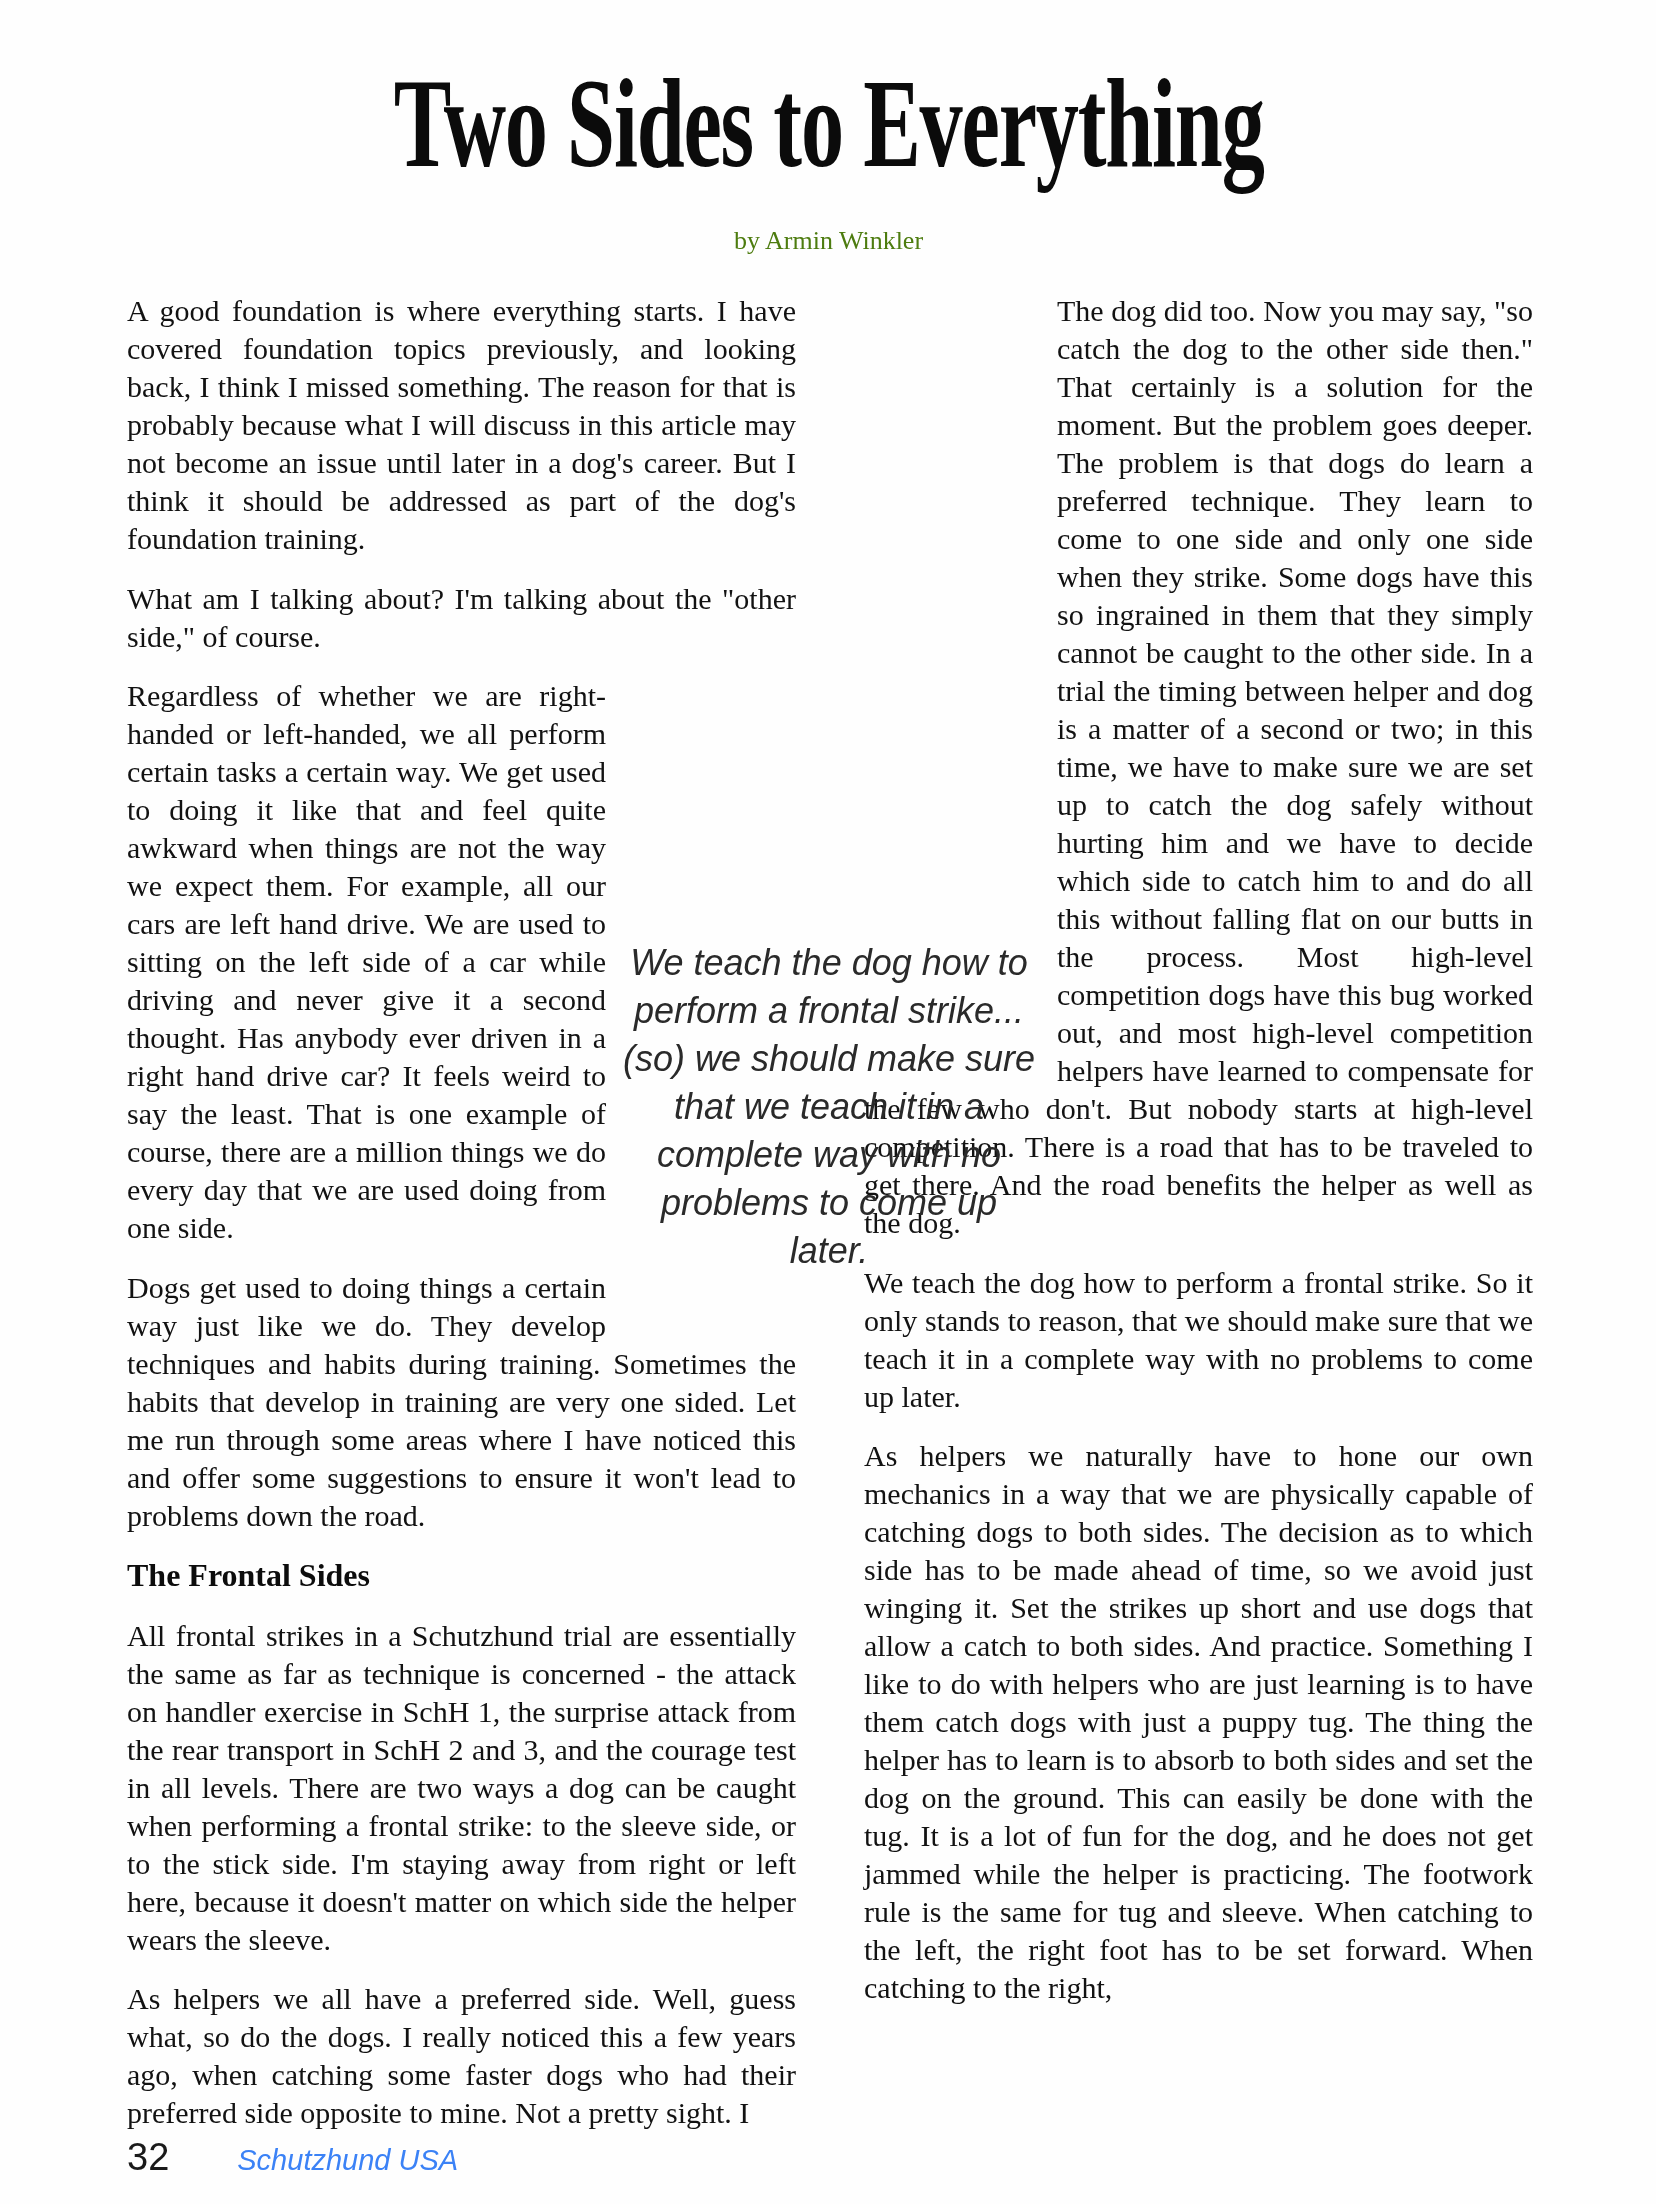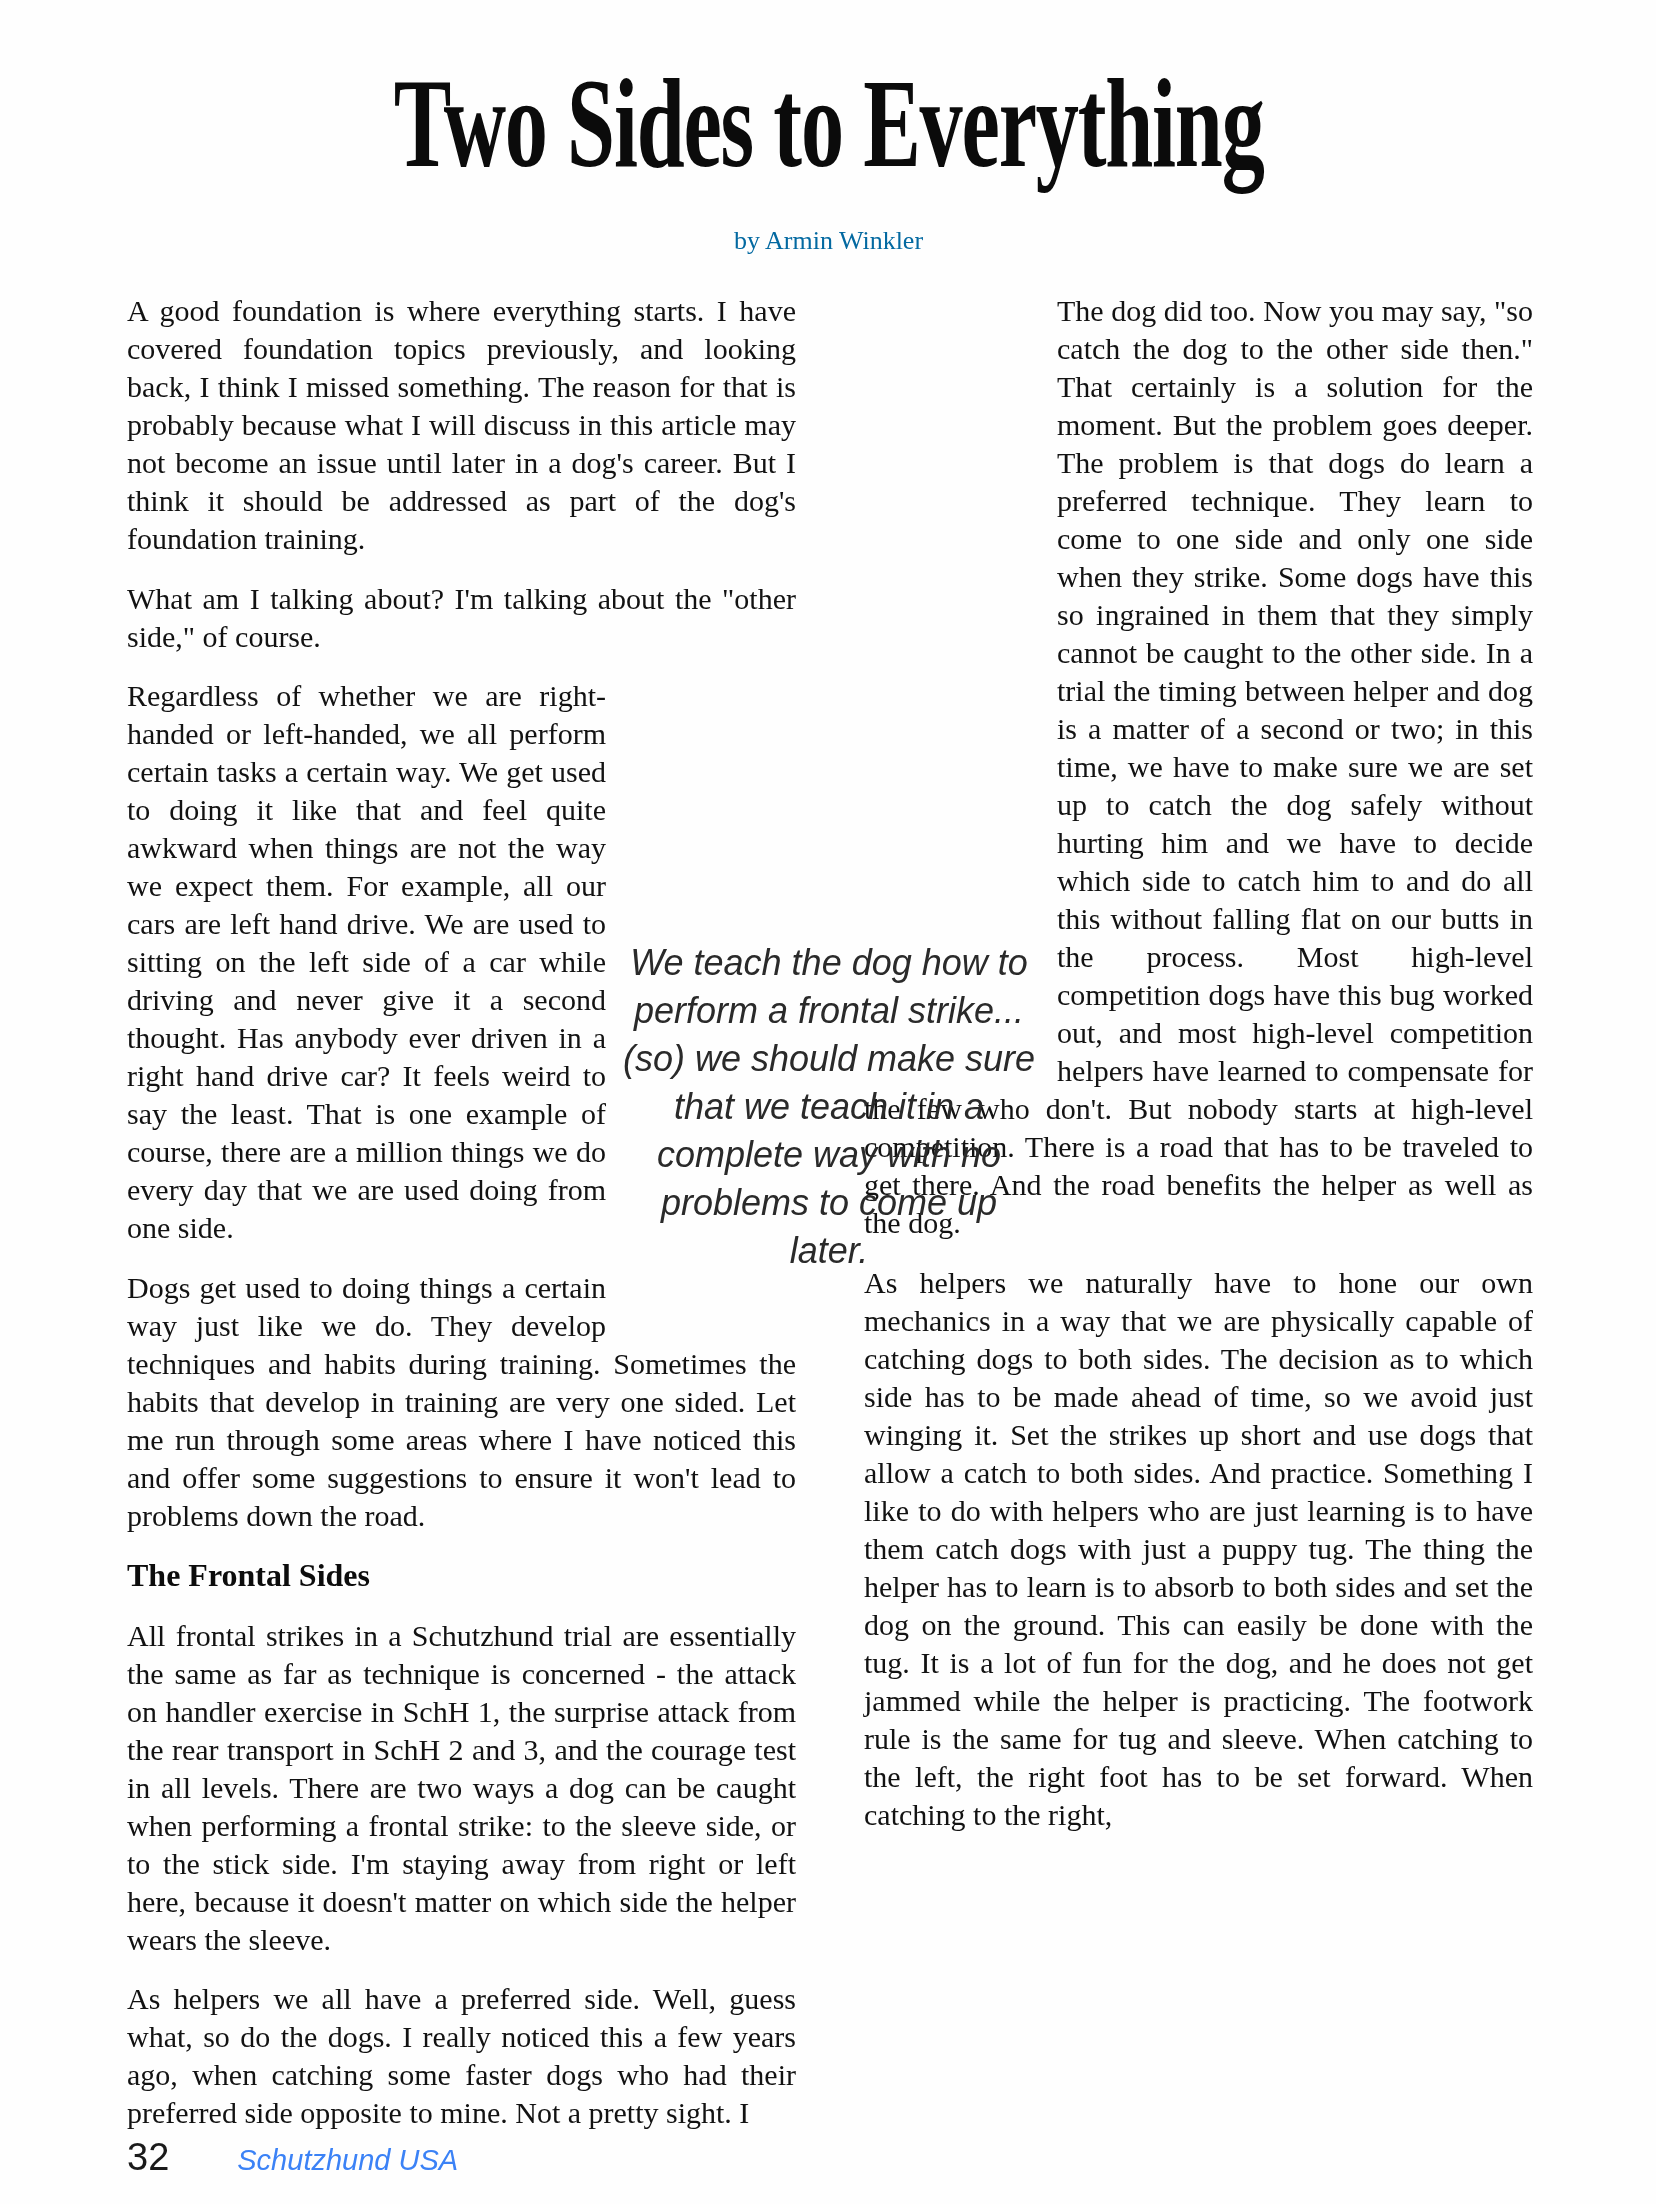--- a/index.html
+++ b/index.html
@@ -23,21 +23,21 @@
     letter-spacing:-1.8px;
     white-space:nowrap;
     transform:scaleX(0.68);
     transform-origin:center;
     color:#0b0b0b;
   }
   .byline {
     position:absolute; top:226px; left:0; width:100%;
     text-align:center;
     font-size:26px; line-height:30px;
-    color:#0369a1;
+    color:#4d7c0f;
   }
 
   
   .columns {
     position:absolute; top:292px; left:127px;
     width:1406px;
     display:flex; gap:68px;
   }
   .col {
     width:678px;
@@ -108,20 +108,21 @@
       <p>What am I talking about? I'm talking about the "other side," of course.</p>
       <p><span class="qspace qspace-r"></span><span>Regardless of whether we are right-handed or left-handed, we all perform certain tasks a certain way. We get used to doing it like that and feel quite awkward when things are not the way we expect them. For example, all our cars are left hand drive. We are used to sitting on the left side of a car while driving and never give it a second thought. Has anybody ever driven in a right hand drive car? It feels weird to say the least. That is one example of course, there are a million things we do every day that we are used doing from one side.</span></p>
       <p>Dogs get used to doing things a certain way just like we do. They develop techniques and habits during training. Sometimes the habits that develop in training are very one sided. Let me run through some areas where I have noticed this and offer some suggestions to ensure it won't lead to problems down the road.</p>
       <h2>The Frontal Sides</h2>
       <p>All frontal strikes in a Schutzhund trial are essentially the same as far as technique is concerned - the attack on handler exercise in SchH 1, the surprise attack from the rear transport in SchH 2 and 3, and the courage test in all levels. There are two ways a dog can be caught when performing a frontal strike: to the sleeve side, or to the stick side. I'm staying away from right or left here, because it doesn't matter on which side the helper wears the sleeve.</p>
       <p>As helpers we all have a preferred side. Well, guess what, so do the dogs. I really noticed this a few years ago, when catching some faster dogs who had their preferred side opposite to mine. Not a pretty sight. I</p>
     </div>
 
     <div class="col">
       <p><span class="qspace qspace-l"></span><span>The dog did too. Now you may say, "so catch the dog to the other side then." That certainly is a solution for the moment. But the problem goes deeper. The problem is that dogs do learn a preferred technique. They learn to come to one side and only one side when they strike. Some dogs have this so ingrained in them that they simply cannot be caught to the other side. In a trial the timing between helper and dog is a matter of a second or two; in this time, we have to make sure we are set up to catch the dog safely without hurting him and we have to decide which side to catch him to and do all this without falling flat on our butts in the process. Most high-level competition dogs have this bug worked out, and most high-level competition helpers have learned to compensate for the few who don't. But nobody starts at high-level competition. There is a road that has to be traveled to get there. And the road benefits the helper as well as the dog.</span></p>
+      <p>We teach the dog how to perform a frontal strike. So it only stands to reason, that we should make sure that we teach it in a complete way with no problems to come up later.</p>
       <p>As helpers we naturally have to hone our own mechanics in a way that we are physically capable of catching dogs to both sides. The decision as to which side has to be made ahead of time, so we avoid just winging it. Set the strikes up short and use dogs that allow a catch to both sides. And practice. Something I like to do with helpers who are just learning is to have them catch dogs with just a puppy tug. The thing the helper has to learn is to absorb to both sides and set the dog on the ground. This can easily be done with the tug. It is a lot of fun for the dog, and he does not get jammed while the helper is practicing. The footwork rule is the same for tug and sleeve. When catching to the left, the right foot has to be set forward. When catching to the right,</p>
     </div>
 
   </div>
 
   <div class="pullquote">We teach the dog how to perform a frontal strike...(so) we should make sure that we teach it in a complete way with no problems to come up later.</div>
 
   <div class="footer">
     <span class="page-number">32</span>
     <span class="magazine-name">Schutzhund USA</span>

